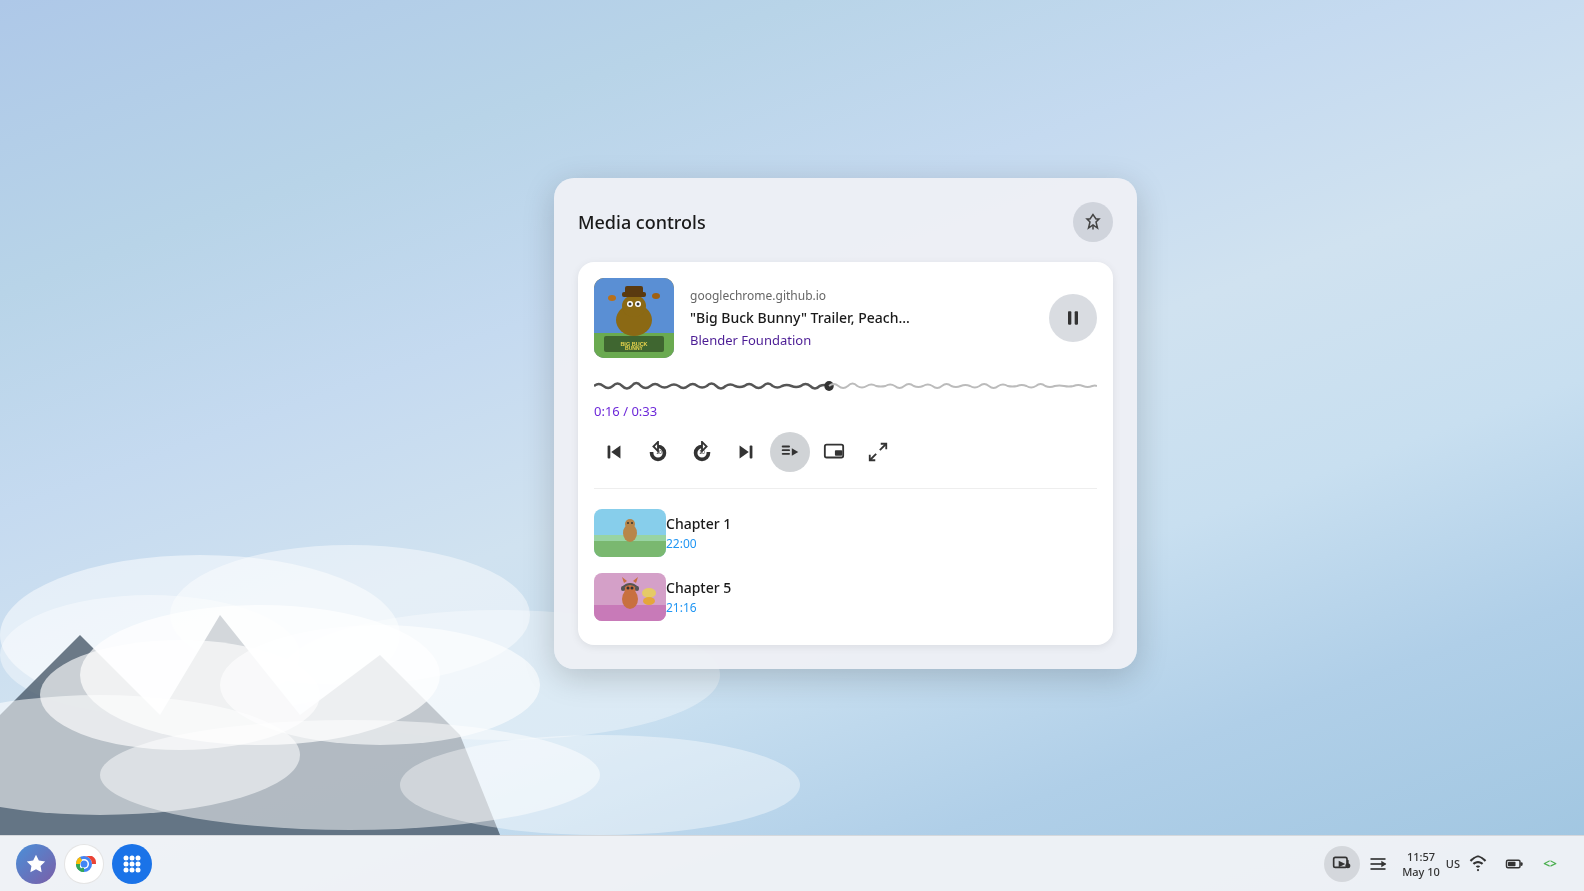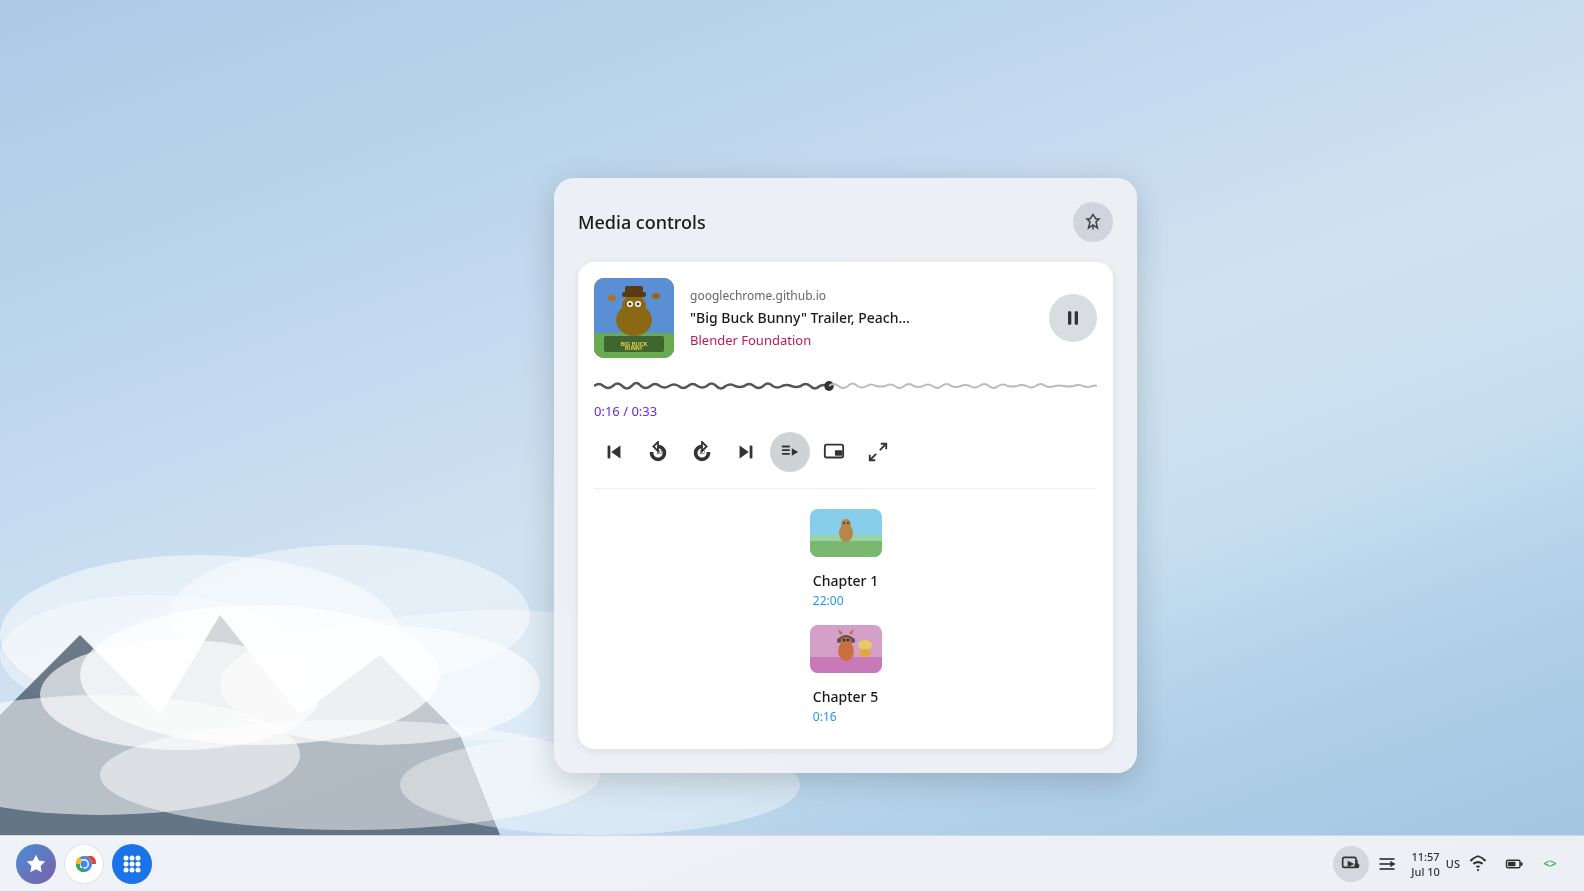--- a/index.html
+++ b/index.html
@@ -185,21 +185,21 @@
 
     .media-title {
       font-size: 14px;
       font-weight: 500;
       color: #1a1a1a;
       margin-bottom: 4px;
     }
 
     .media-artist {
       font-size: 13px;
-      color: #be185d;
+      color: #4c1d95;
     }
 
     .pause-button {
       width: 48px;
       height: 48px;
       border-radius: 50%;
       background: rgba(180,185,195,0.5);
       border: none;
       cursor: pointer;
       display: flex;
@@ -249,24 +249,22 @@
     
     .chapter-list {
       margin-top: 16px;
       border-top: 1px solid #eee;
       padding-top: 12px;
     }
 
     .chapter-item {
       display: flex;
       align-items: center;
-      gap: 14px;
       padding: 8px 0;
       cursor: pointer;
-      flex-direction: column;
     }
 
     .chapter-thumb {
       width: 72px;
       height: 48px;
       border-radius: 8px;
       overflow: hidden;
       flex-shrink: 0;
     }
 
@@ -493,21 +491,21 @@
 
               <ellipse cx="55" cy="20" rx="7" ry="5" fill="#e8d44d" opacity="0.8"></ellipse>
               <ellipse cx="55" cy="28" rx="6" ry="4" fill="#e8a818" opacity="0.8"></ellipse>
 
               <circle cx="34" cy="15" r="1.5" fill="#333"></circle>
               <circle cx="38" cy="15" r="1.5" fill="#333"></circle>
             </svg>
           </div>
           <div class="chapter-info">
             <div class="chapter-name">Chapter 5</div>
-            <div class="chapter-time">0:16</div>
+            <div class="chapter-time">21:16</div>
           </div>
         </div>
 
       </div>
     </div>
   </div>
 
   <div class="taskbar">
     <div class="taskbar-left">
 
@@ -560,21 +558,21 @@
         <svg width="20" height="20" viewBox="0 0 24 24" fill="none" stroke="#333" stroke-width="2">
           <line x1="3" y1="6" x2="21" y2="6"></line>
           <line x1="3" y1="12" x2="21" y2="12"></line>
           <line x1="3" y1="18" x2="21" y2="18"></line>
           <polygon points="16,8 22,12 16,16" fill="#333" stroke="none"></polygon>
         </svg>
       </div>
 
       <div class="taskbar-date-time">
         <span>11:57</span>
-        <span>Jul 10</span>
+        <span>May 10</span>
       </div>
 
       <div class="taskbar-indicators">
         <span style="font-size:11px;font-weight:500;color:#333;">US</span>
       </div>
 
       <div class="taskbar-system-icon">
         <svg width="18" height="18" viewBox="0 0 24 24" fill="#333">
           <path d="M1 7C5.33 2.67 10.33 0.67 12 0.67s6.67 2 11 6.33l-2 2C17 4.67 14 3 12 3s-5 1.67-9 6l-2-2z"></path>
           <path d="M5 11c1.67-1.67 4.33-3 7-3s5.33 1.33 7 3l-2 2c-1.33-1.33-3-2-5-2s-3.67.67-5 2l-2-2z"></path>

